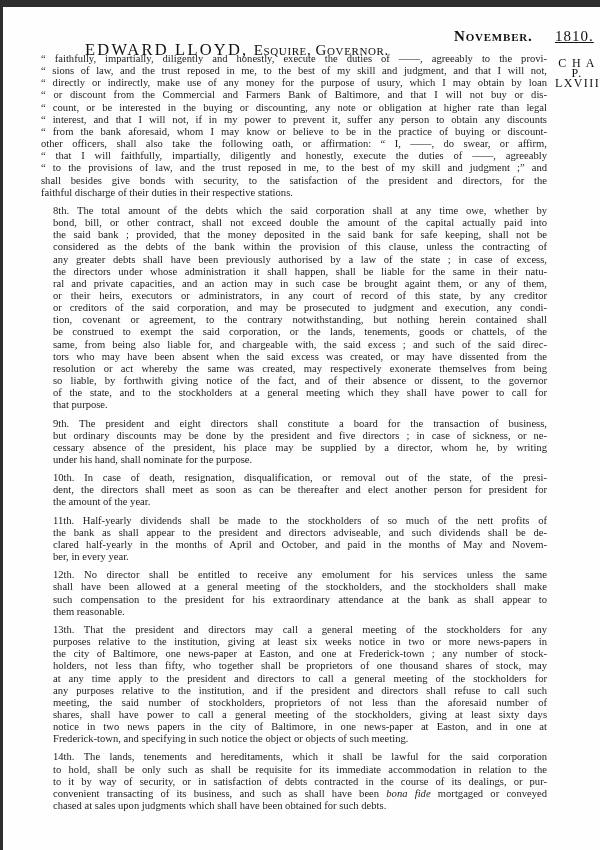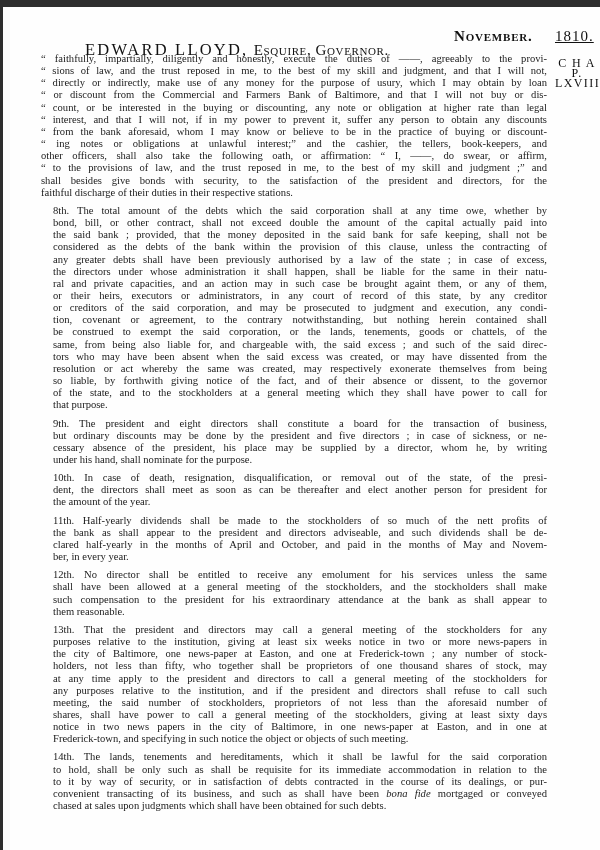--- a/index.html
+++ b/index.html
@@ -131,22 +131,22 @@
 
 <div class="body-text">
   <div class="para">
       <span class="line">“ faithfully, impartially, diligently and honestly, execute the duties of ——, agreeably to the provi-</span>
       <span class="line">“ sions of law, and the trust reposed in me, to the best of my skill and judgment, and that I will not,</span>
       <span class="line">“ directly or indirectly, make use of any money for the purpose of usury, which I may obtain by loan</span>
       <span class="line">“ or discount from the Commercial and Farmers Bank of Baltimore, and that I will not buy or dis-</span>
       <span class="line">“ count, or be interested in the buying or discounting, any note or obligation at higher rate than legal</span>
       <span class="line">“ interest, and that I will not, if in my power to prevent it, suffer any person to obtain any discounts</span>
       <span class="line">“ from the bank aforesaid, whom I may know or believe to be in the practice of buying or discount-</span>
-      <span class="line">“ ing notes or obligations at unlawful interest;” and the cashier, the tellers, book-keepers, and</span>
       <span class="line">other officers, shall also take the following oath, or affirmation: “ I, ——, do swear, or affirm,</span>
+      <span class="line">“ that I will faithfully, impartially, diligently and honestly, execute the duties of ——, agreeably</span>
       <span class="line">“ to the provisions of law, and the trust reposed in me, to the best of my skill and judgment ;” and</span>
       <span class="line">shall besides give bonds with security, to the satisfaction of the president and directors, for the</span>
       <span class="line last">faithful discharge of their duties in their respective stations.</span>
     </div>
   <div class="para indent">
       <span class="line">8th. The total amount of the debts which the said corporation shall at any time owe, whether by</span>
       <span class="line">bond, bill, or other contract, shall not exceed double the amount of the capital actually paid into</span>
       <span class="line">the said bank ; provided, that the money deposited in the said bank for safe keeping, shall not be</span>
       <span class="line">considered as the debts of the bank within the provision of this clause, unless the contracting of</span>
       <span class="line">any greater debts shall have been previously authorised by a law of the state ; in case of excess,</span>

